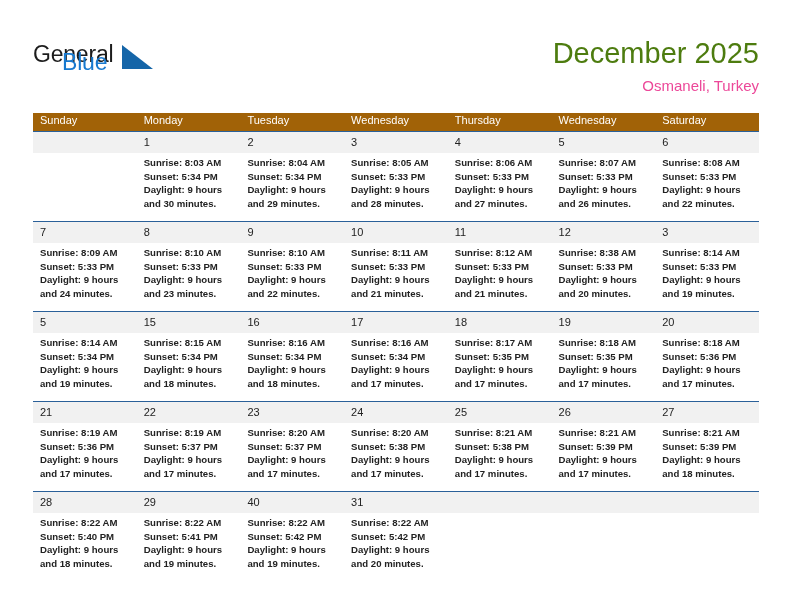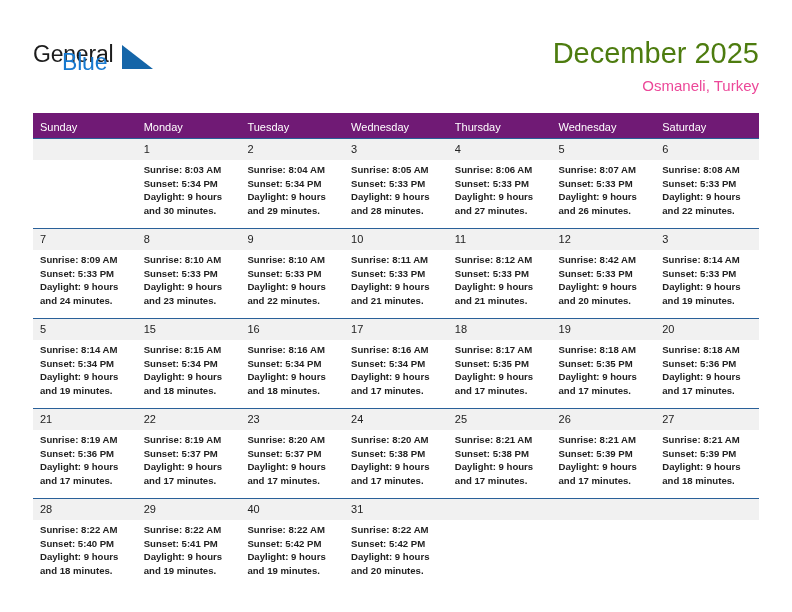--- a/index.html
+++ b/index.html
@@ -90,26 +90,26 @@
     left: 33px;
     top: 106px;
     width: 726px;
   }
   .cal-table {
     width: 726px;
     border-collapse: collapse;
     table-layout: fixed;
   }
   .cal-table th {
-    background: #701a75;
+    background: #a16207;
     color: #ffffff;
     font-size: 11px;
     font-weight: normal;
     text-align: left;
-    padding: 8px 0 5px 7px;
+    padding: 1px 0 5px 7px;
     height: 9px;
     line-height: 12px;
     border: none;
   }
   .cal-table td {
     vertical-align: top;
     padding: 0;
     border: none;
     border-top: 1px solid #2a6099;
     height: 89px;
@@ -275,21 +275,21 @@
               <div class="cell-body">
                 <div class="cell-line">Sunrise: 8:12 AM</div>
                 <div class="cell-line">Sunset: 5:33 PM</div>
                 <div class="cell-line">Daylight: 9 hours</div>
                 <div class="cell-line">and 21 minutes.</div>
               </div>
             </td>
             <td>
               <div class="daynum">12</div>
               <div class="cell-body">
-                <div class="cell-line">Sunrise: 8:42 AM</div>
+                <div class="cell-line">Sunrise: 8:38 AM</div>
                 <div class="cell-line">Sunset: 5:33 PM</div>
                 <div class="cell-line">Daylight: 9 hours</div>
                 <div class="cell-line">and 20 minutes.</div>
               </div>
             </td>
             <td>
               <div class="daynum">3</div>
               <div class="cell-body">
                 <div class="cell-line">Sunrise: 8:14 AM</div>
                 <div class="cell-line">Sunset: 5:33 PM</div>

